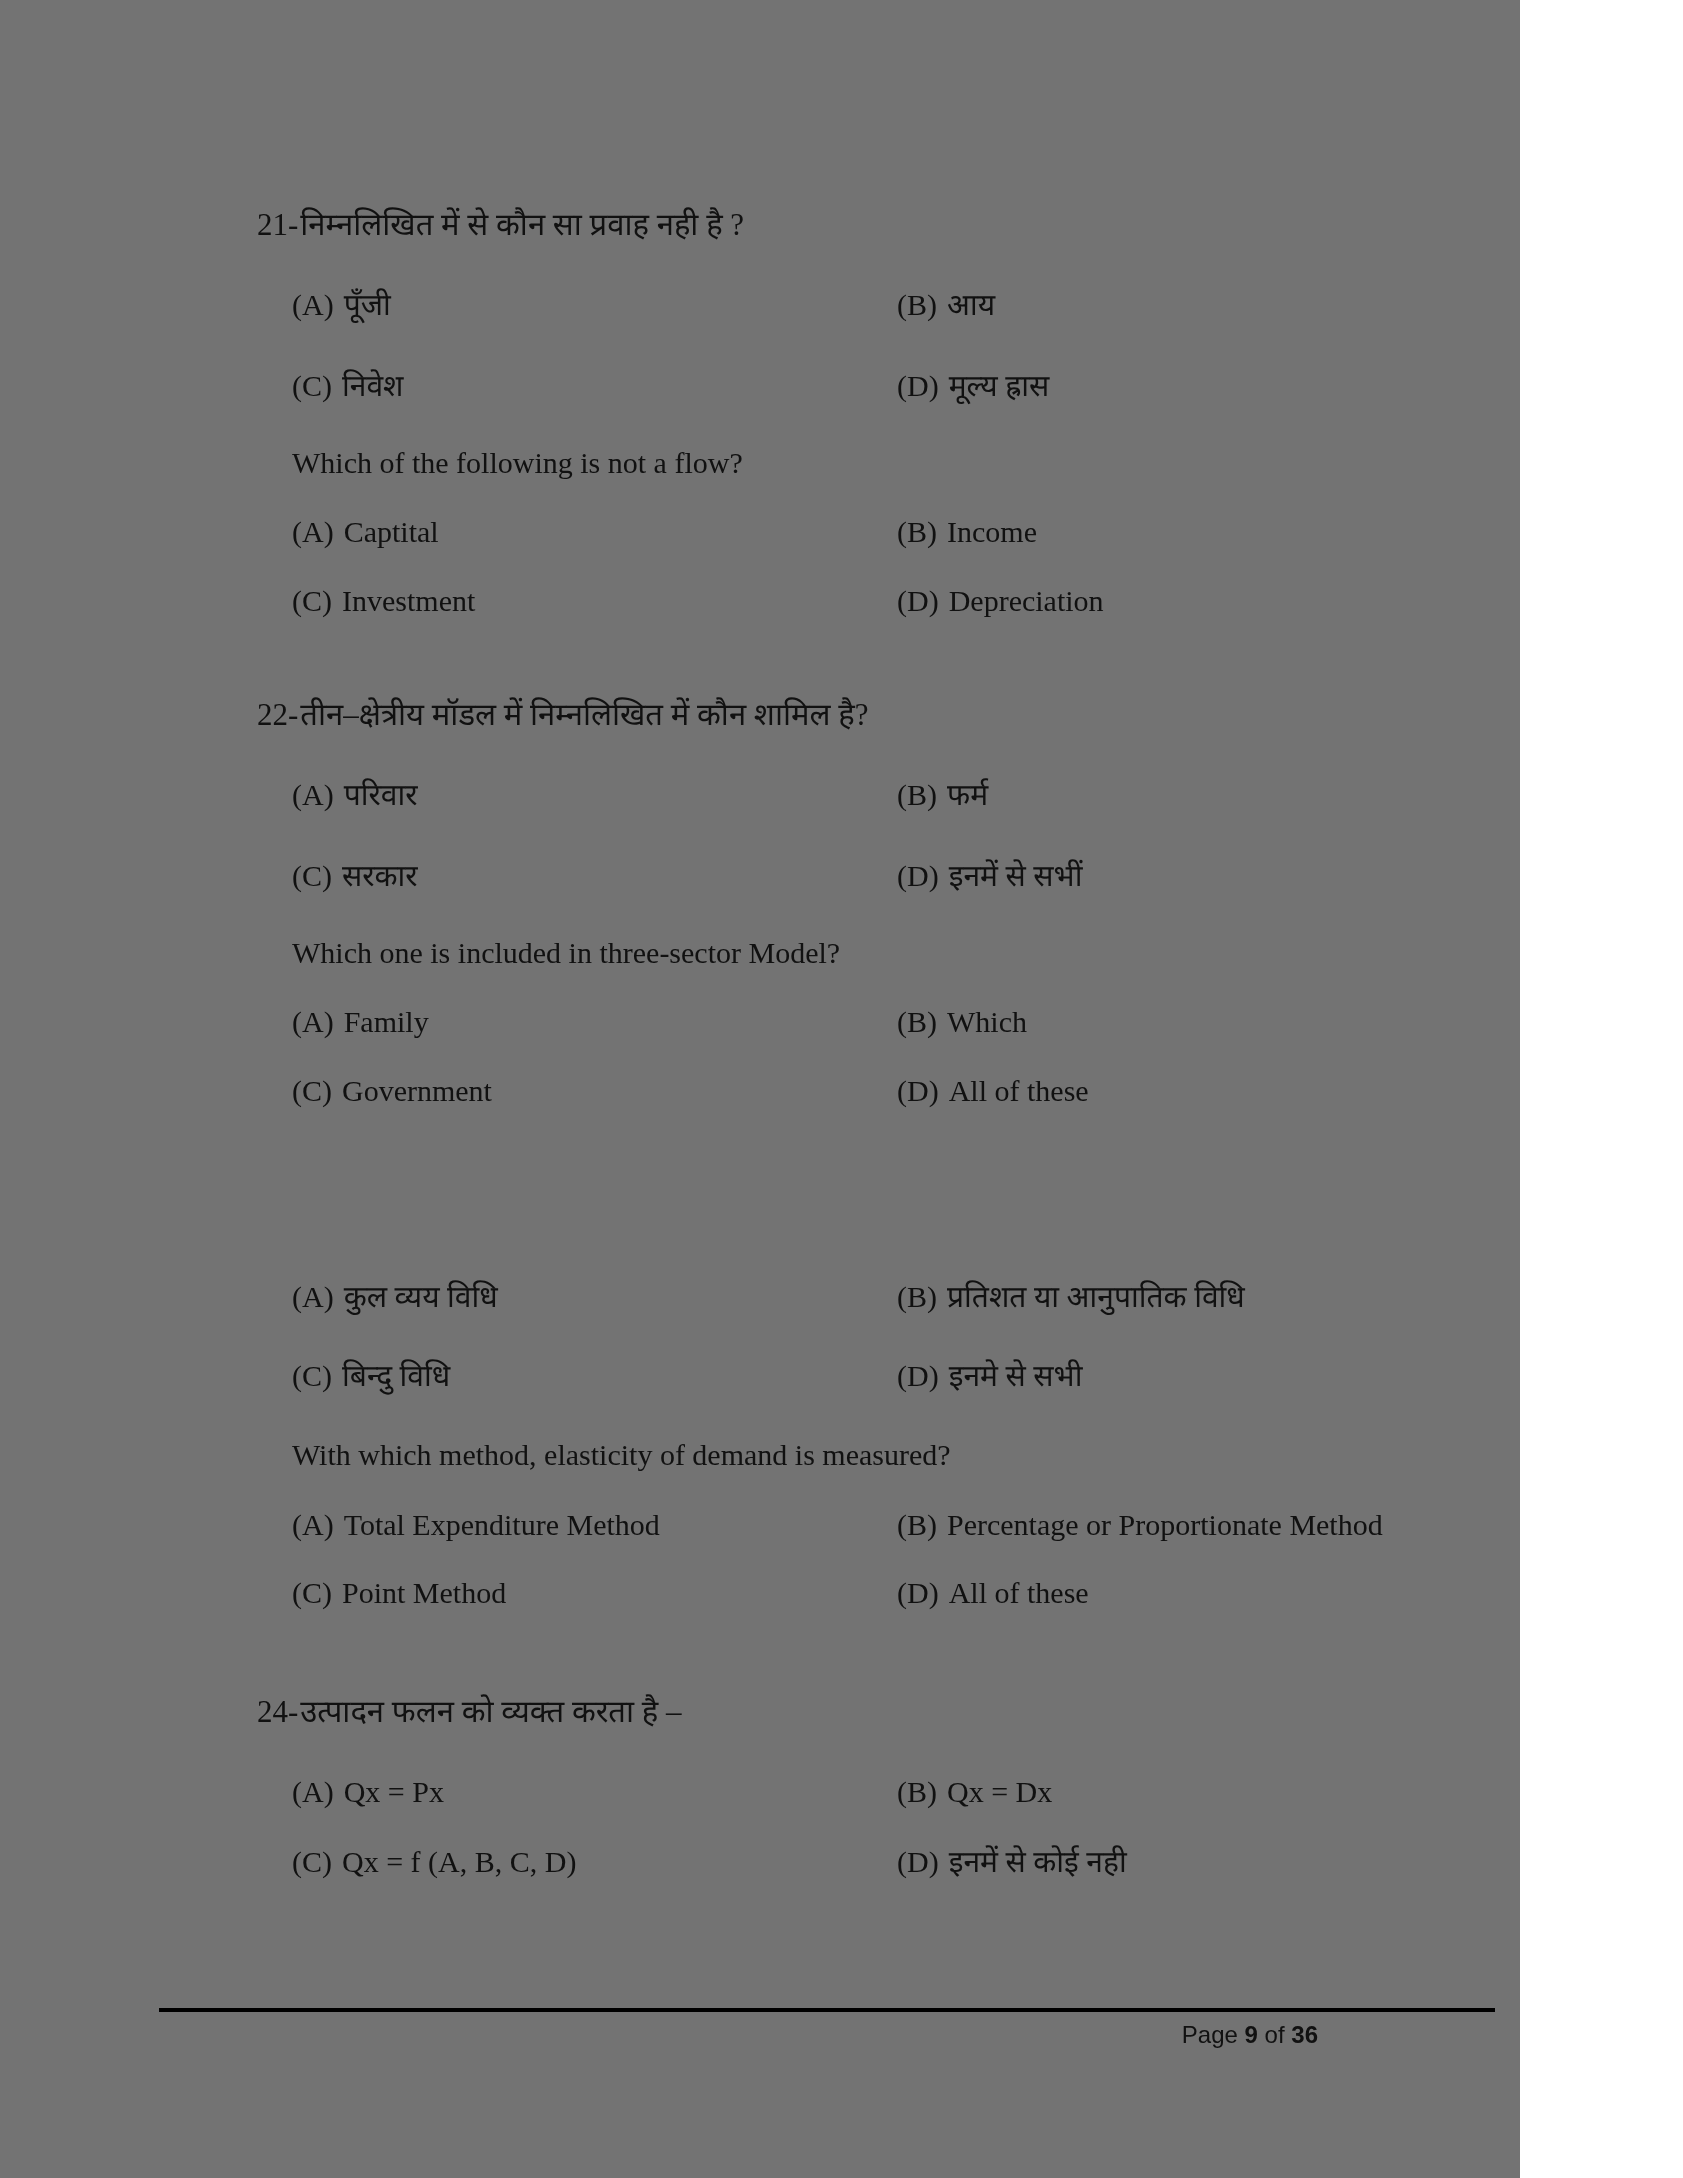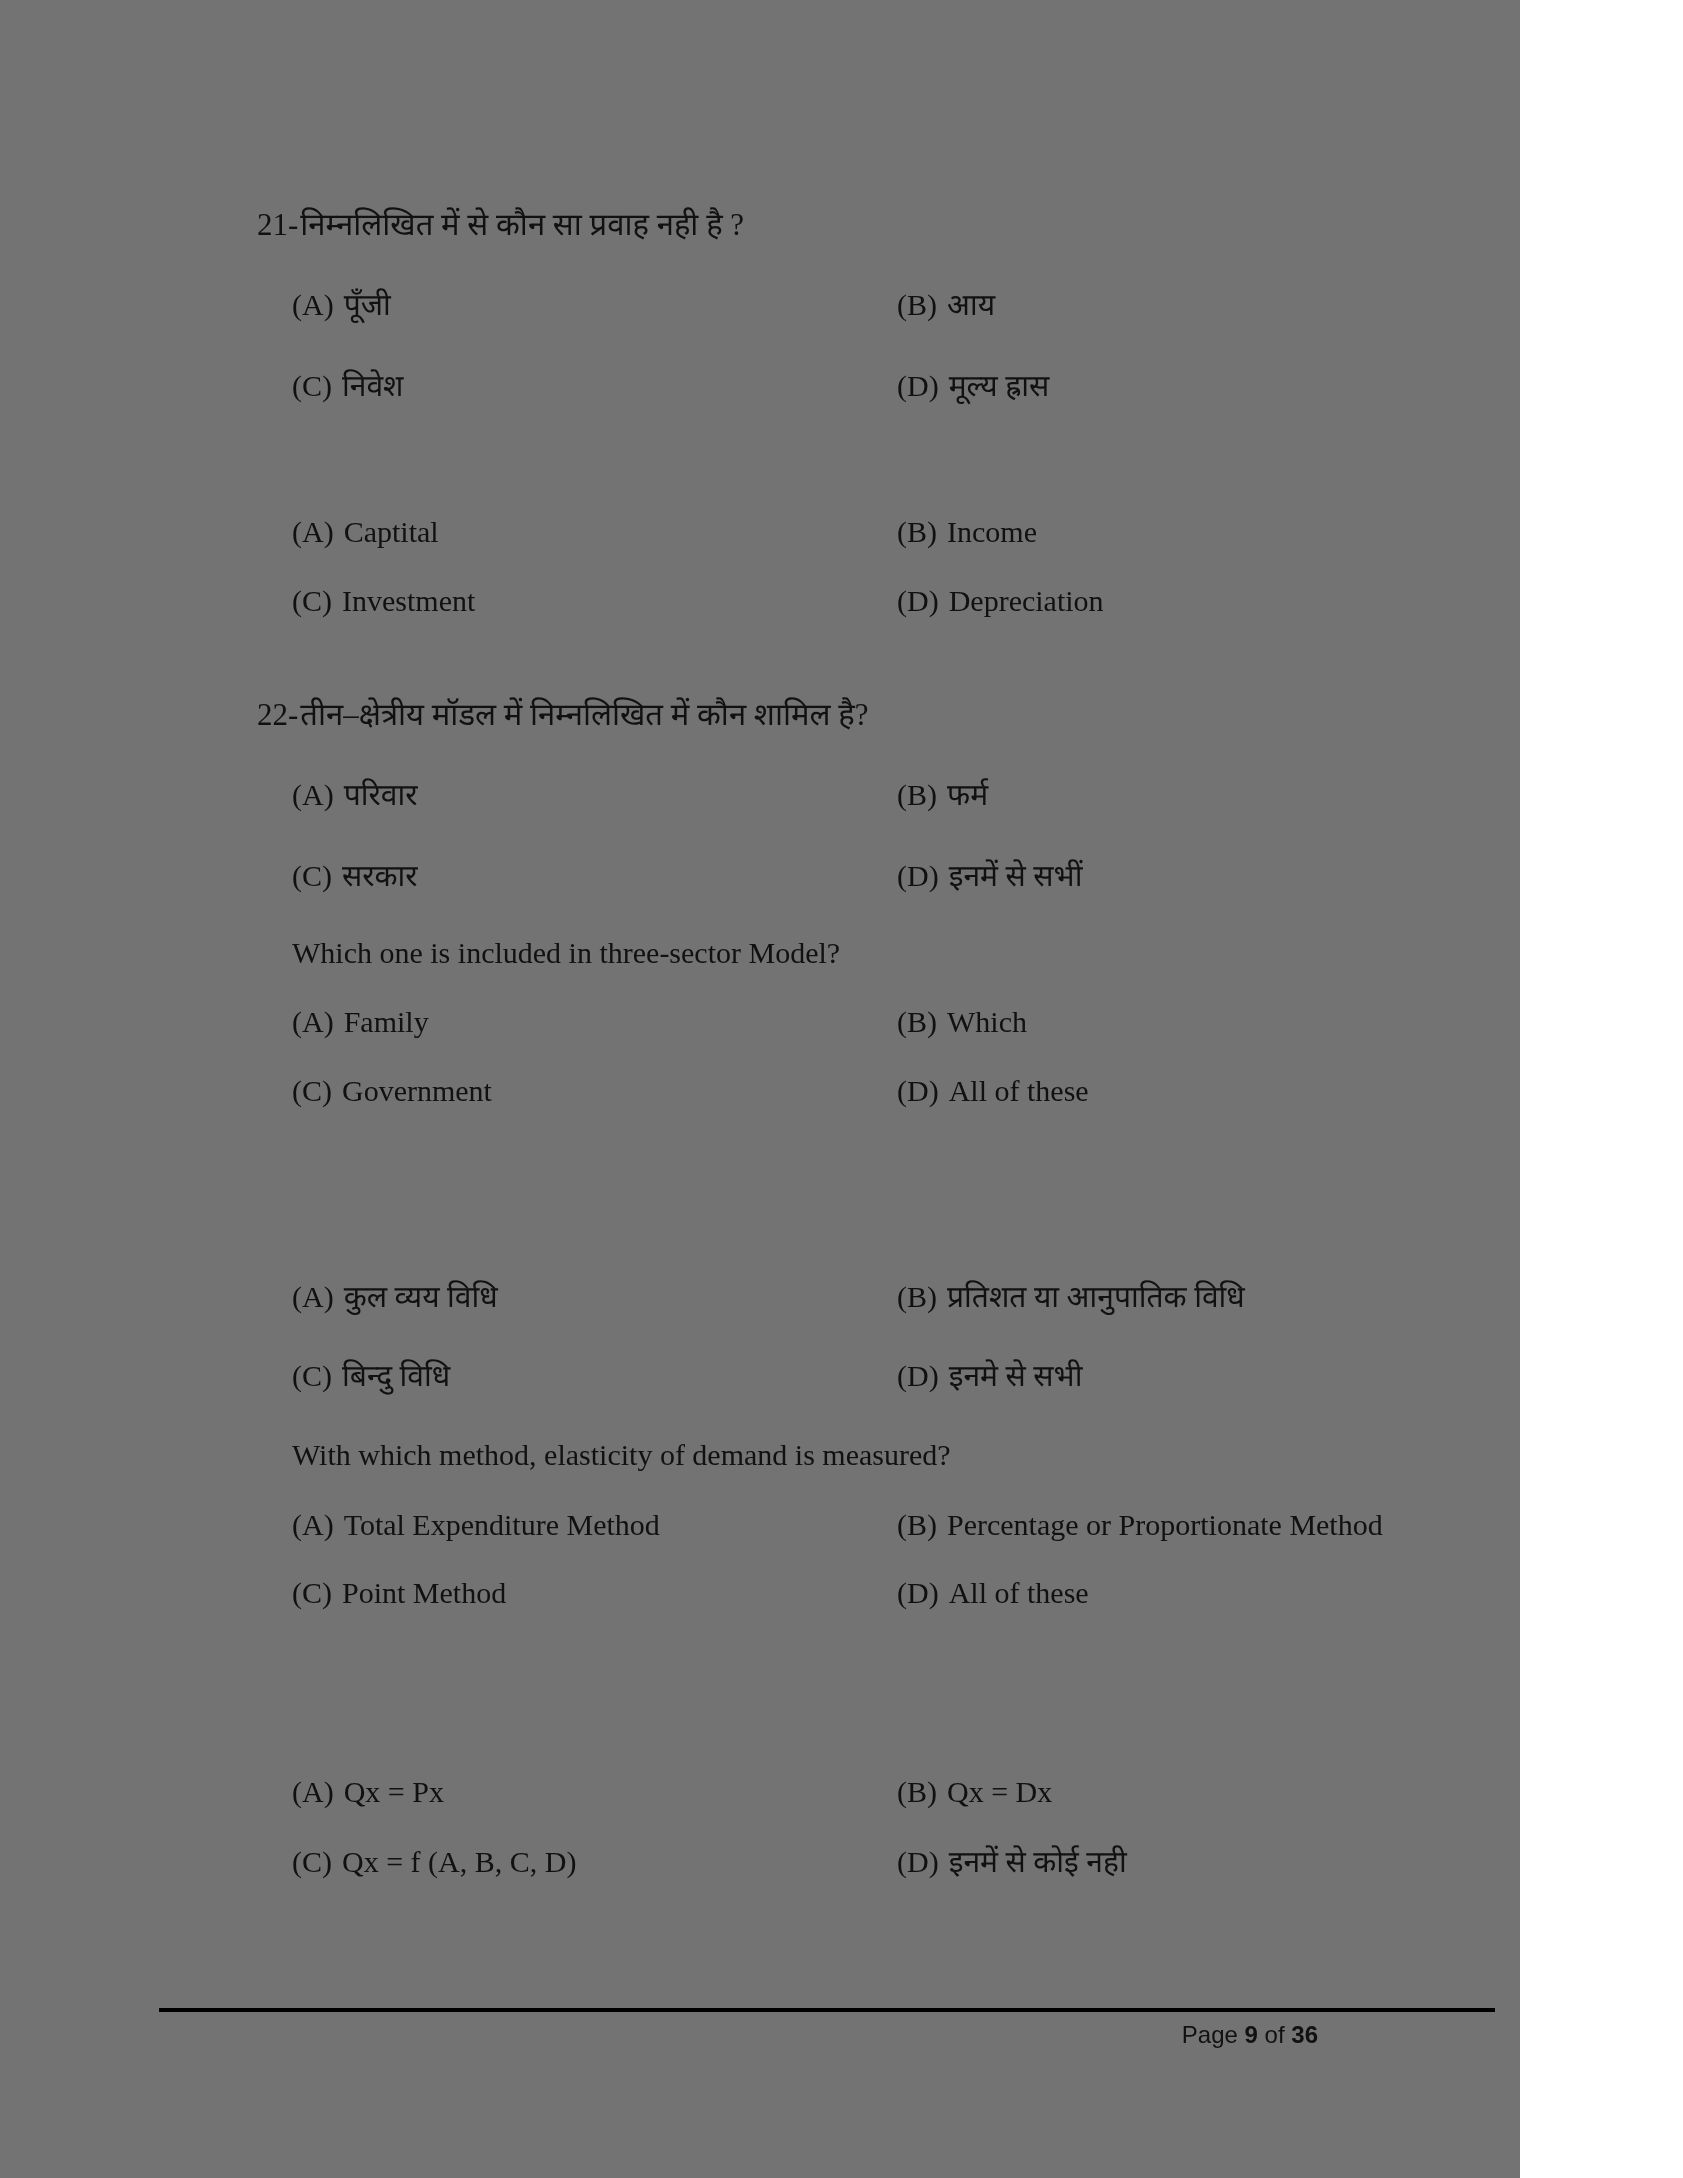--- a/index.html
+++ b/index.html
@@ -38,20 +38,21 @@
         <span>आय</span>
     </div>
     <div class="line opt opt-left" style="top:366px;">
       <span class="opt-letter">(C)</span>
         <span>निवेश</span>
     </div>
     <div class="line opt opt-right" style="top:366px;">
       <span class="opt-letter">(D)</span>
         <span>मूल्य ह्रास</span>
     </div>
+    <div class="line q-en" style="top:443px;">Which of the following is not a flow?</div>
     <div class="line opt opt-left" style="top:512px;">
       <span class="opt-letter">(A)</span>
         <span>Captital</span>
     </div>
     <div class="line opt opt-right" style="top:512px;">
       <span class="opt-letter">(B)</span>
         <span>Income</span>
     </div>
     <div class="line opt opt-left" style="top:581px;">
       <span class="opt-letter">(C)</span>
@@ -132,20 +133,23 @@
       <span class="opt-letter">(C)</span>
         <span>Point Method</span>
     </div>
     <div class="line opt opt-right" style="top:583px;">
       <span class="opt-letter">(D)</span>
         <span>All of these</span>
     </div>
   </div>
 
   <div class="qblock" style="top:1485px;">
+    <div class="line q-head" style="top:207px;">
+      <span class="q-num">24-</span><span>उत्पादन फलन को व्यक्त करता है –</span>
+    </div>
     <div class="line opt opt-left" style="top:287px;">
       <span class="opt-letter">(A)</span>
         <span>Qx = Px</span>
     </div>
     <div class="line opt opt-right" style="top:287px;">
       <span class="opt-letter">(B)</span>
         <span>Qx = Dx</span>
     </div>
     <div class="line opt opt-left" style="top:357px;">
       <span class="opt-letter">(C)</span>

